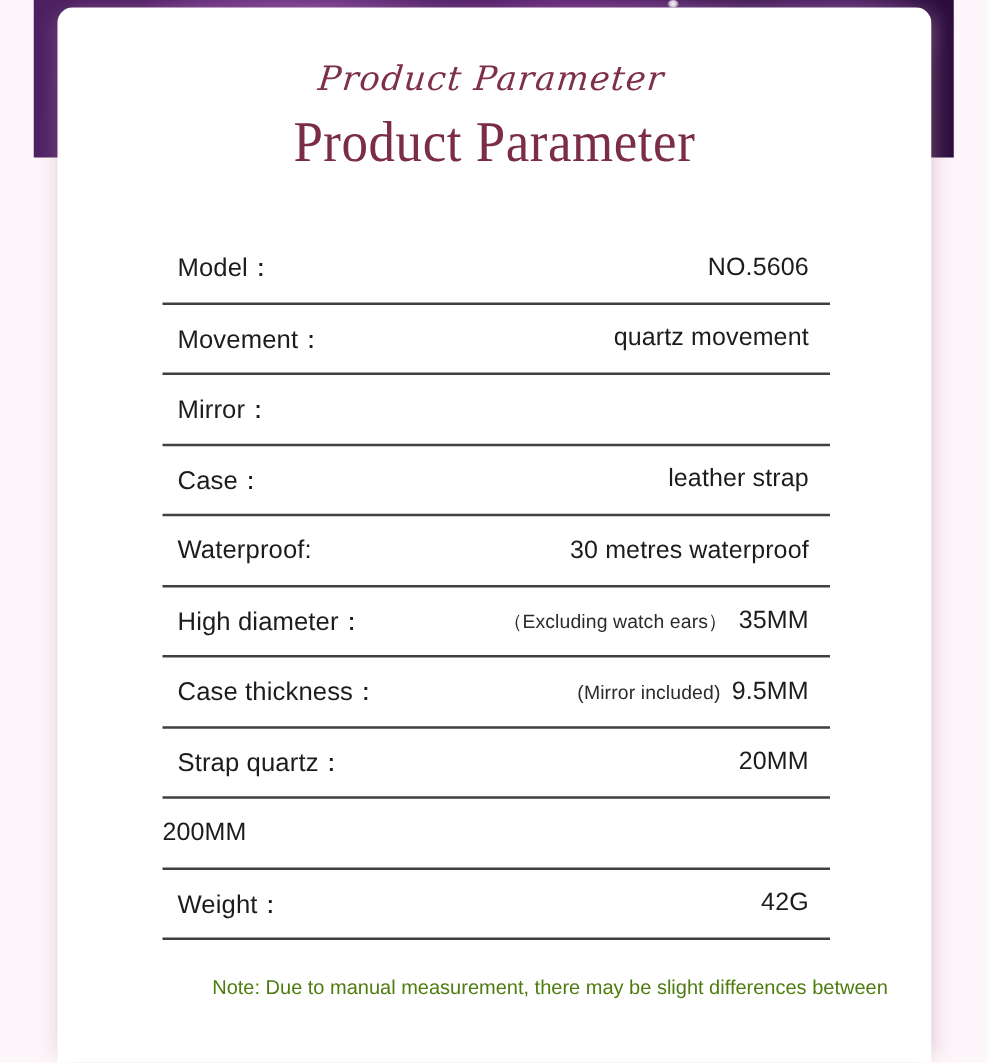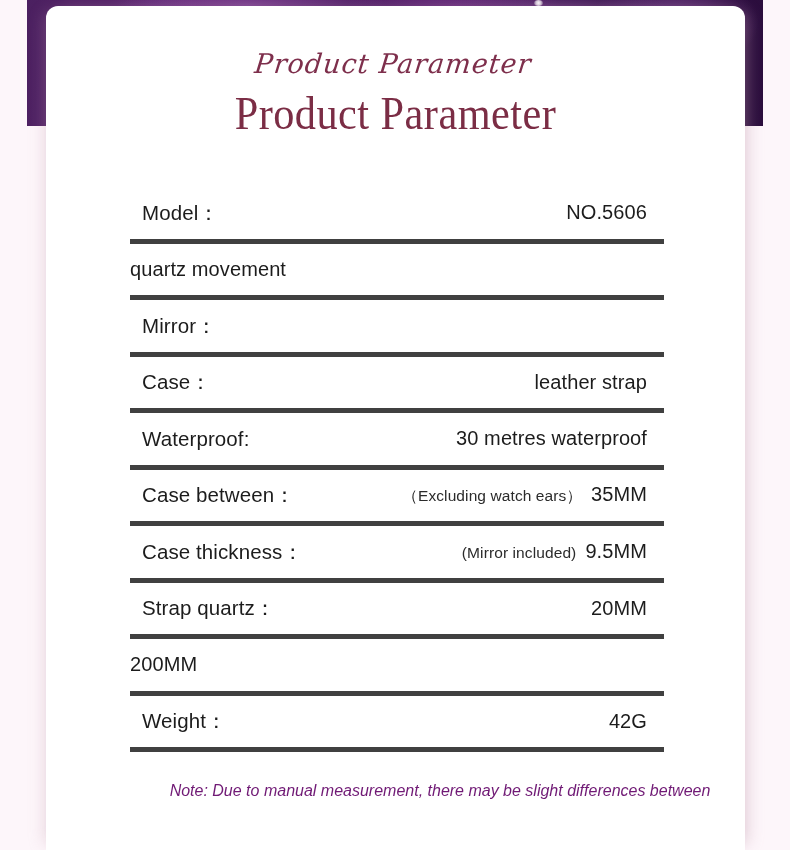--- a/index.html
+++ b/index.html
@@ -101,21 +101,21 @@
     left: 84px;
     top: 181px;
     width: 534px;
   }
   .row {
     position: relative;
     height: 56.5px;
     display: flex;
     align-items: center;
     justify-content: space-between;
-    border-bottom: 5px solid #404040;
+    border-bottom: 2px solid #404040;
     box-sizing: border-box;
   }
   .row-label {
     font-size: 20.5px;
     color: #1c1c1c;
     white-space: nowrap;
     padding-left: 12px;
     letter-spacing: 0.1px;
   }
   .row-right {
@@ -139,22 +139,21 @@
 
   
   .footnote {
     position: absolute;
     left: 84px;
     top: 772px;
     width: 620px;
     text-align: center;
     font-size: 16px;
     line-height: 26px;
-    color: #701a75;
-    font-style: italic;
+    color: #4d7c0f;
   }
   .footnote span { display: block; }
 </style>
 </head>
 <body>
 
 <div class="banner">
   <div class="banner-haze"></div>
   <div class="banner-star"></div>
 </div>
@@ -168,20 +167,21 @@
   <ul class="table">
 
     <li class="row">
       <span class="row-label">Model：</span>
       <span class="row-right">
         <span class="row-value">NO.5606</span>
       </span>
     </li>
 
     <li class="row">
+      <span class="row-label">Movement：</span>
       <span class="row-right">
         <span class="row-value">quartz movement</span>
       </span>
     </li>
 
     <li class="row">
       <span class="row-label">Mirror：</span>
     </li>
 
     <li class="row">
@@ -192,21 +192,21 @@
     </li>
 
     <li class="row">
       <span class="row-label">Waterproof:</span>
       <span class="row-right">
         <span class="row-value">30 metres waterproof</span>
       </span>
     </li>
 
     <li class="row">
-      <span class="row-label">Case between：</span>
+      <span class="row-label">High diameter：</span>
       <span class="row-right">
         <span class="row-note">（Excluding watch ears）</span>
         <span class="row-value">35MM</span>
       </span>
     </li>
 
     <li class="row">
       <span class="row-label">Case thickness：</span>
       <span class="row-right">
         <span class="row-note">(Mirror included)</span>

